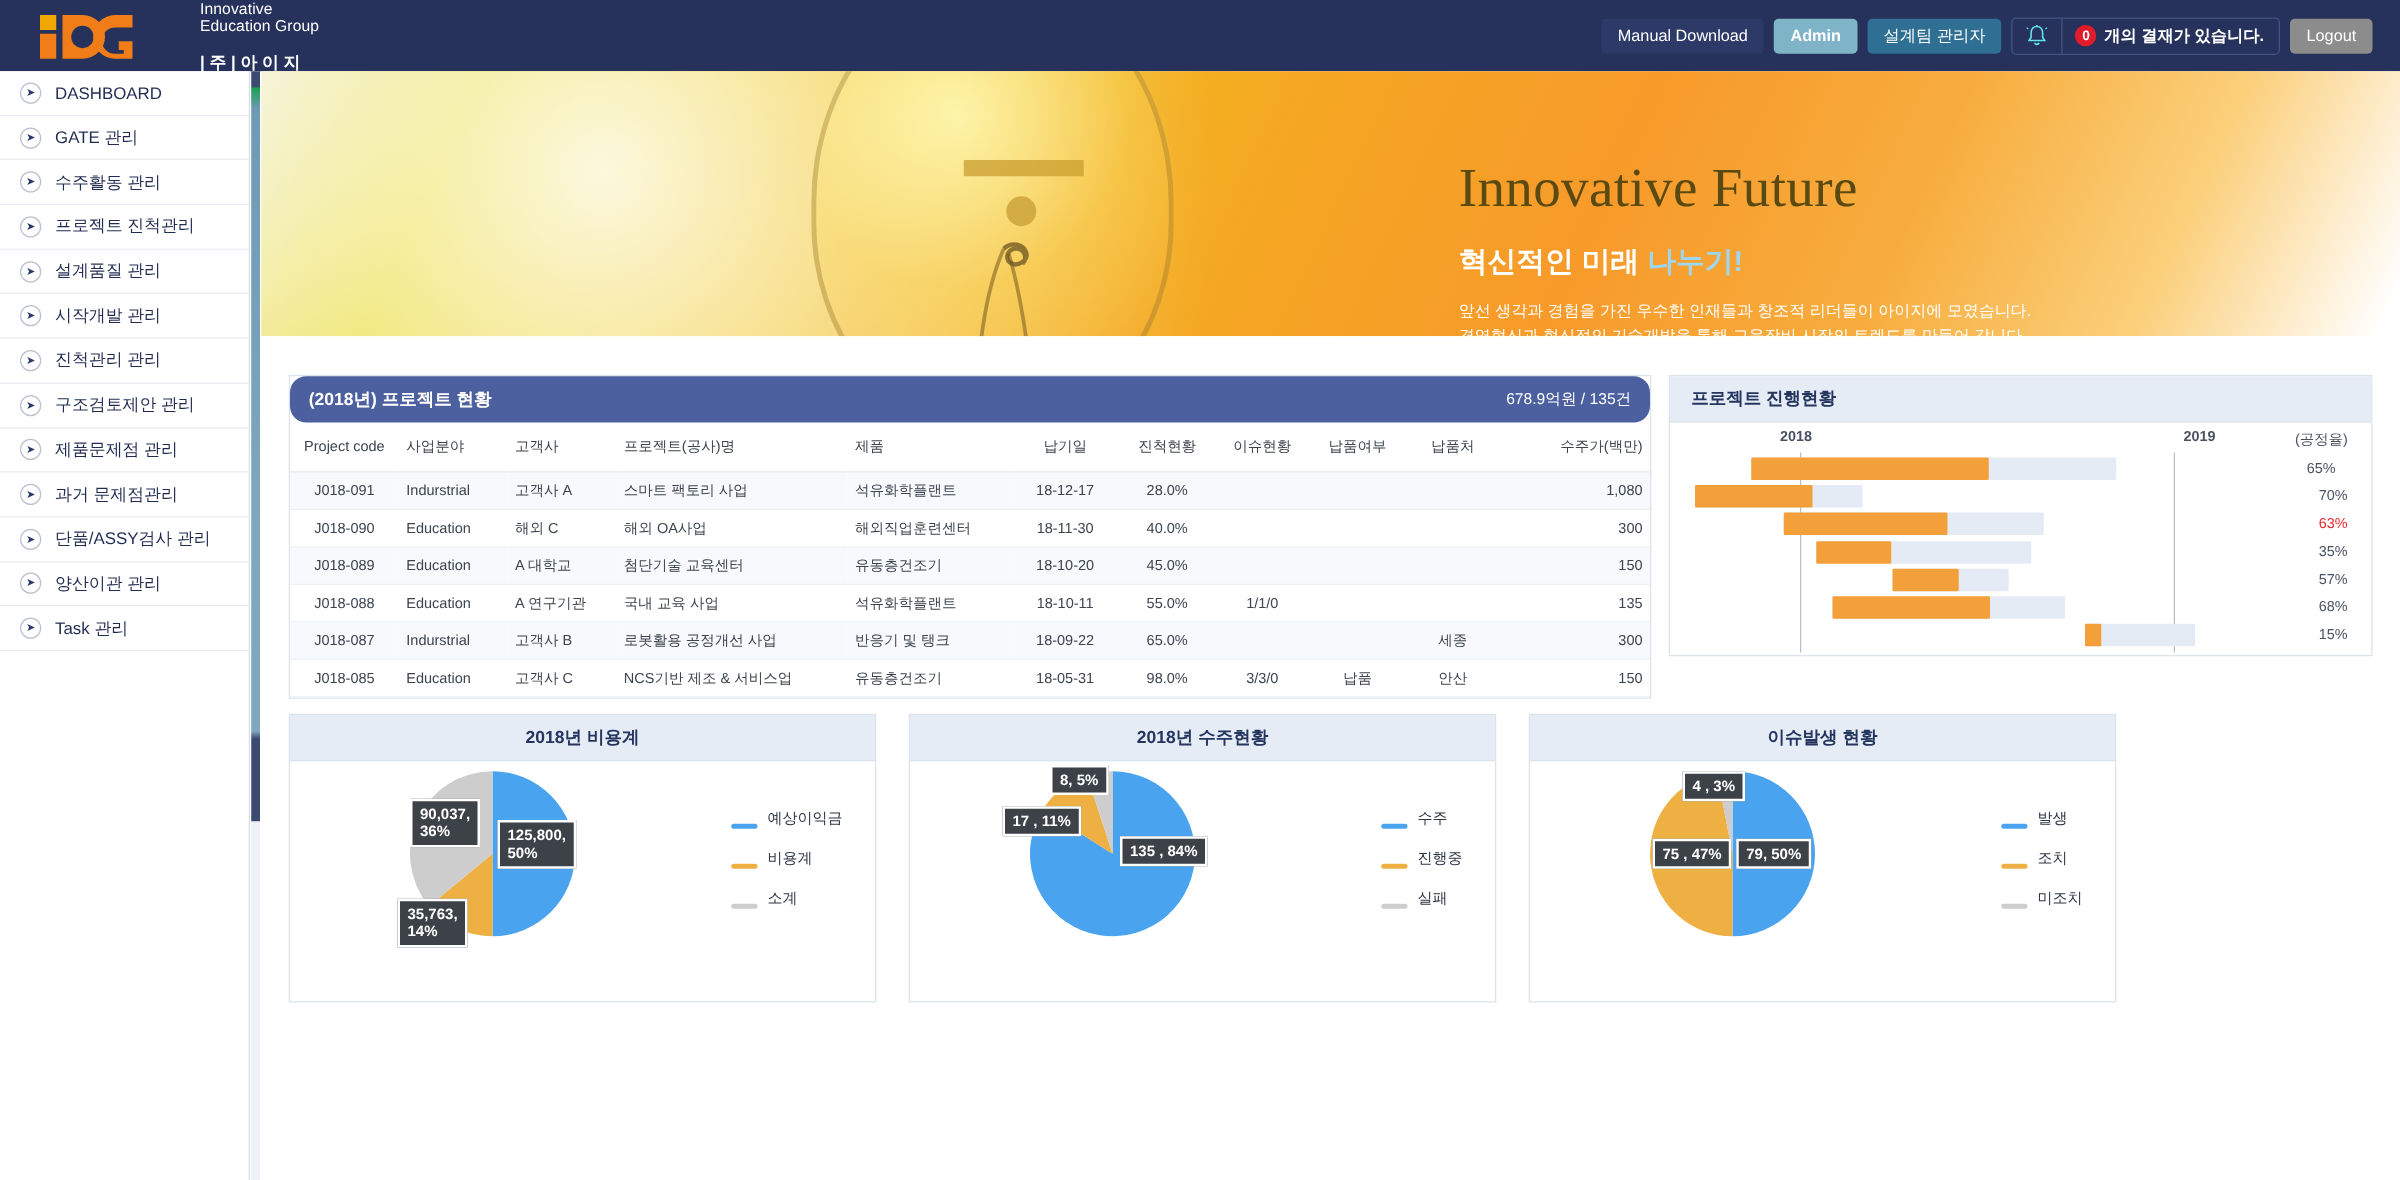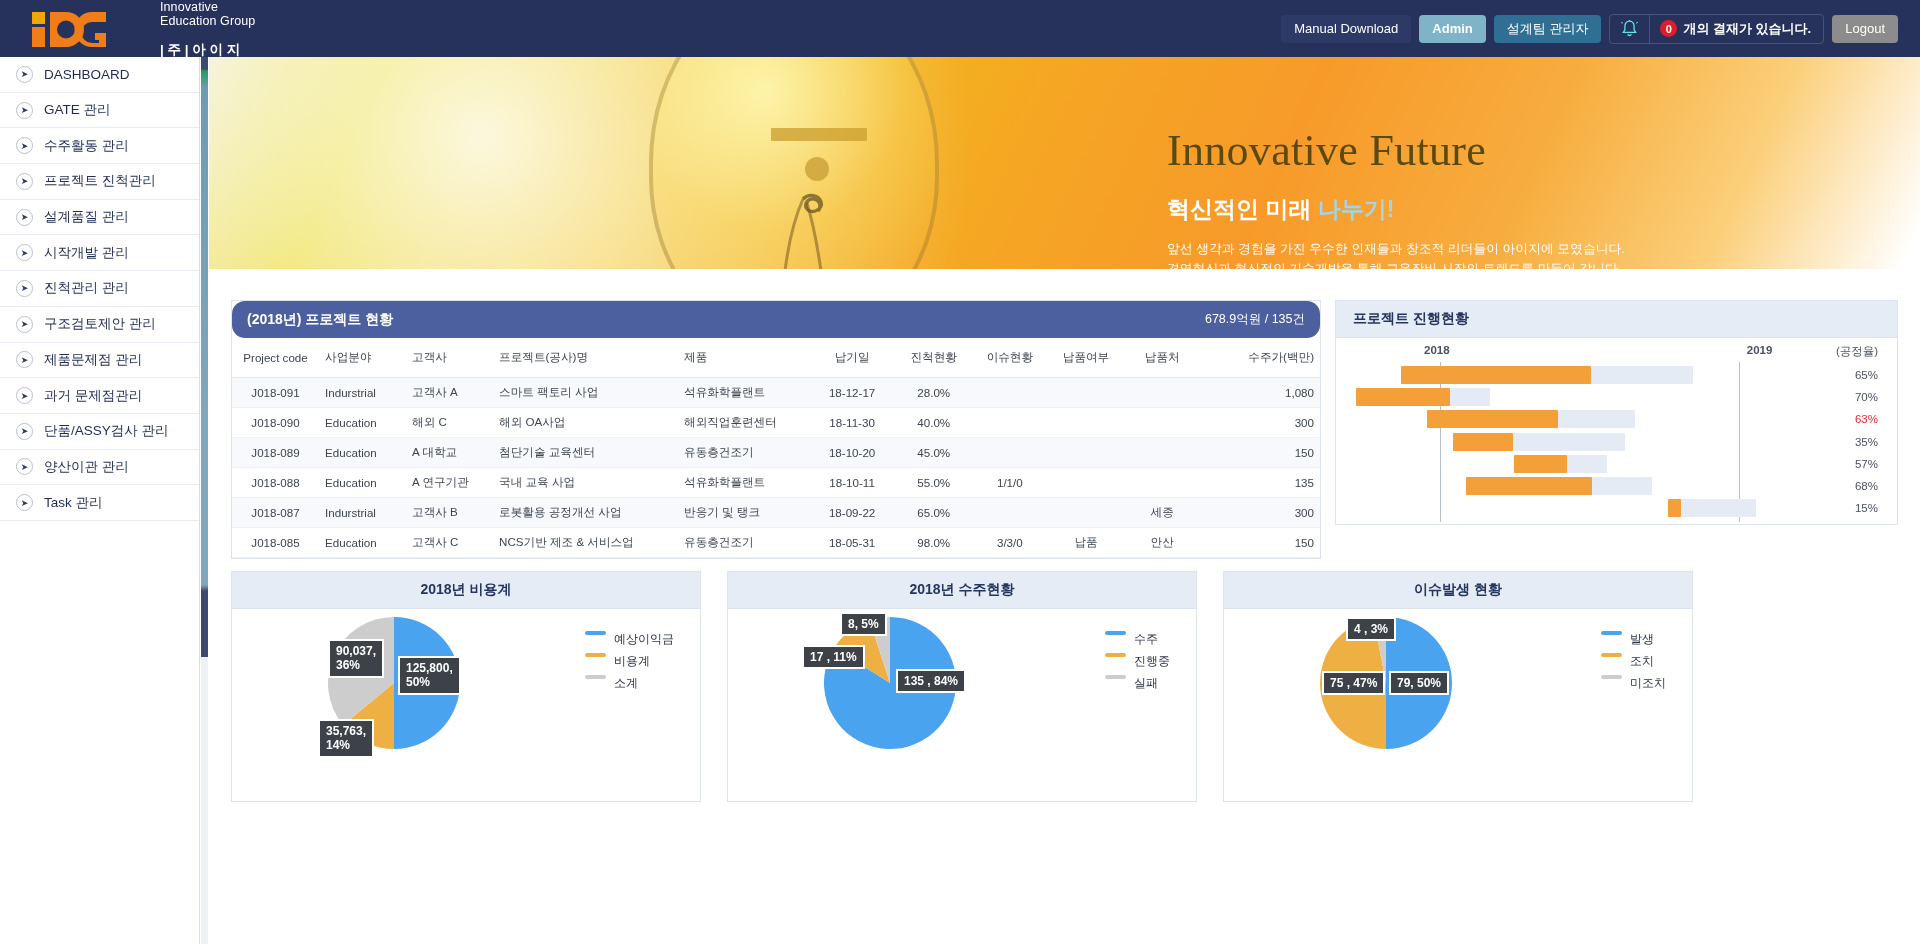--- a/index.html
+++ b/index.html
@@ -157,21 +157,21 @@
   .grow     { position: absolute; height: 18px; background: #e4ebf4; border-radius: 1px; }
   .gfill    { position: absolute; height: 18px; background: #f3a03a; border-radius: 1px; }
   .gpct     { position: absolute; font-size: 11.5px; color: #4a5160; text-align: right; width: 42px; }
   .gpct.warn { color: #e8292f; }
 
   
   .pie-panel { position: absolute; top: 302px; width: 470px; height: 231px; }
   .pie-body { position: relative; height: 148px; }
   .pie-svg { position: absolute; left: 92px; top: 2px; }
   .pie-legend { position: absolute; right: 26px; top: 22px; }
-  .lg-row { display: flex; align-items: flex-start; margin-bottom: 5px; }
+  .lg-row { display: flex; align-items: flex-end; margin-bottom: 5px; margin-top: 15px; }
   .lg-bar { width: 21px; height: 4px; border-radius: 2px; margin-right: 8px; }
   .lg-txt { font-size: 12px; color: #2d3444; }
   .pie-lbl {
     position: absolute; background: #3d4148; color: #ffffff;
     font-size: 12px; font-weight: bold; padding: 3px 6px;
     border: 2px solid #ffffff; line-height: 1.2; white-space: pre-line;
   }
 </style>
 </head>
 <body>
@@ -400,21 +400,21 @@
   <div class="panel gantt-panel">
     <div class="panel-hd-lite" style="justify-content:flex-start;padding-left:17px;">프로젝트 진행현황</div>
     <div class="gantt-body" id="gantt-body">
         <div class="gx-label" style="left:88px;top:6px;">2018</div>
         <div class="gx-label" style="left:386.8px;top:6px;margin-left:24px;">2019</div>
         <div class="gx-unit" style="left:500px;top:6px;">(공정율)</div>
         <div class="gx-line" style="left:104px;top:24px;height:160px;"></div>
         <div class="gx-line" style="left:402.8px;top:24px;height:160px;"></div>
         <div class="grow" style="left:65.2px;top:28px;width:292px;"></div>
         <div class="gfill" style="left:65.2px;top:28px;width:189.8px;"></div>
-        <div class="gpct" style="left:500px;top:31px;">65%</div>
+        <div class="gpct" style="left:500px;top:31px;text-align:center;">65%</div>
         <div class="grow" style="left:20px;top:50.2px;width:134px;"></div>
         <div class="gfill" style="left:20px;top:50.2px;width:93.8px;"></div>
         <div class="gpct" style="left:500px;top:53.2px;">70%</div>
         <div class="grow" style="left:91.2px;top:72.4px;width:208px;"></div>
         <div class="gfill" style="left:91.2px;top:72.4px;width:131.04px;"></div>
         <div class="gpct warn" style="left:500px;top:75.4px;">63%</div>
         <div class="grow" style="left:117.2px;top:94.6px;width:172px;"></div>
         <div class="gfill" style="left:117.2px;top:94.6px;width:60.2px;"></div>
         <div class="gpct" style="left:500px;top:97.6px;">35%</div>
         <div class="grow" style="left:178px;top:116.8px;width:93.2px;"></div>

